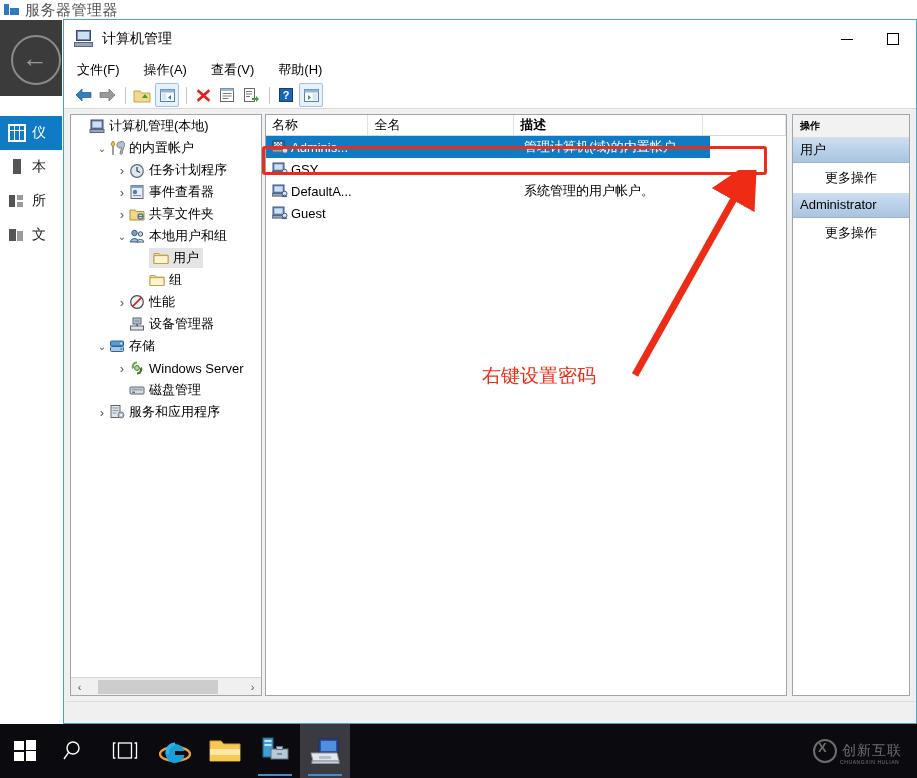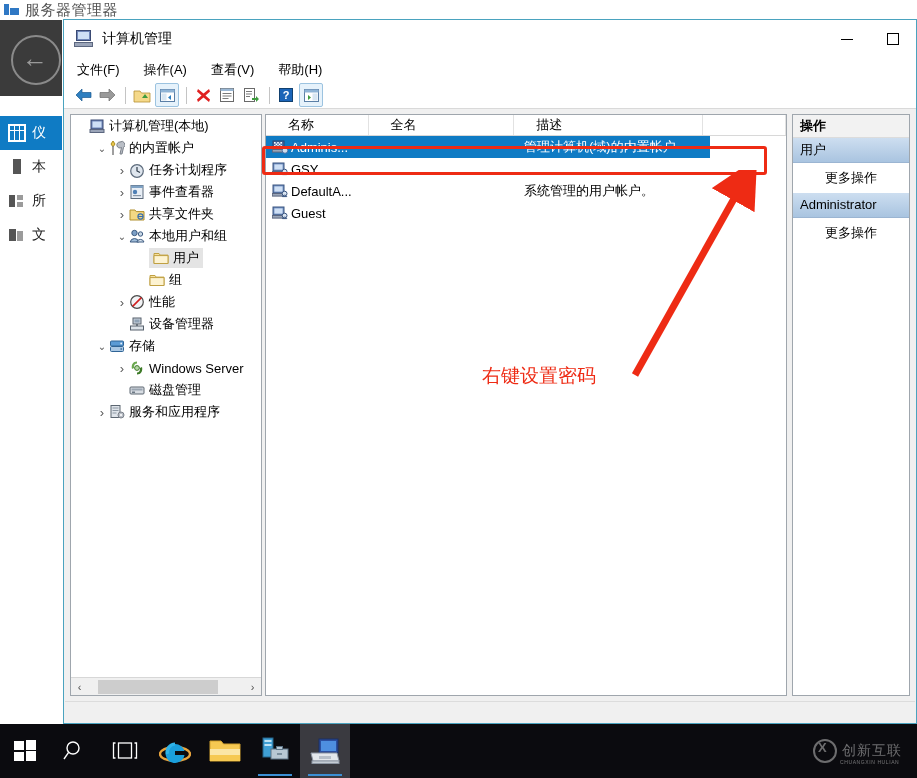--- a/index.html
+++ b/index.html
@@ -61,28 +61,28 @@
   .t-exp{width:14px;text-align:center;color:#5a5a5a;font-size:10px;flex:0 0 auto;}
   .t-ico{width:16px;height:16px;margin-right:4px;position:relative;flex:0 0 auto;}
   .t-lbl{color:#000;}
   .tree-hscroll{position:absolute;left:0;right:0;bottom:0;height:17px;background:#f0f0f0;border-top:1px solid #d7d7d7;display:flex;align-items:center;}
   .hs-arrow{width:17px;height:16px;display:flex;align-items:center;justify-content:center;color:#505050;font-size:11px;}
   .hs-track{flex:1;height:16px;background:#f0f0f0;position:relative;}
   .hs-thumb{position:absolute;left:10px;top:1px;width:120px;height:14px;background:#cdcdcd;}
 
   #pane-list{position:absolute;left:200px;top:5px;right:128px;bottom:5px;background:#fff;border:1px solid #9fa6ad;box-sizing:border-box;overflow:hidden;}
   .lv-header{height:20px;display:flex;background:#fff;border-bottom:1px solid #d8d8d8;}
-  .lv-th{font-size:13px;color:#000;padding-left:22px;line-height:20px;border-right:1px solid #e2e2e2;box-sizing:border-box;overflow:hidden;white-space:nowrap;}
+  .lv-th{font-size:13px;color:#000;padding-left:6px;line-height:20px;border-right:1px solid #e2e2e2;box-sizing:border-box;overflow:hidden;white-space:nowrap;}
   .lv-row{height:22px;display:flex;align-items:center;font-size:13px;}
   .lv-row.selected{background:#0f7bc4;color:#fff;}
   .lv-c{padding-left:6px;box-sizing:border-box;overflow:hidden;white-space:nowrap;display:flex;align-items:flex-end;}
   .lv-uicon{width:16px;height:15px;margin-right:3px;position:relative;flex:0 0 auto;}
 
   #pane-actions{position:absolute;right:5px;top:5px;width:118px;bottom:5px;background:#fff;border:1px solid #9fa6ad;box-sizing:border-box;overflow:hidden;}
-  .act-title{height:22px;line-height:22px;padding-left:7px;font-size:13px;font-weight:bold;color:#000;background:#f2f2f2;border-bottom:1px solid #dcdcdc;}
+  .act-title{height:22px;line-height:22px;padding-left:7px;font-size:10px;font-weight:bold;color:#000;background:#f2f2f2;border-bottom:1px solid #dcdcdc;}
   .act-group{height:24px;line-height:24px;padding-left:7px;font-size:13px;color:#000;
              background:linear-gradient(to bottom,#cddef0,#a9c4e0);border-bottom:1px solid #9bb5d2;}
   .act-item{height:30px;line-height:30px;padding-left:32px;font-size:13px;color:#000;}
 
   #cm-status{position:absolute;left:1px;right:1px;bottom:1px;height:20px;background:#f0f0f0;border-top:1px solid #dcdcdc;}
 
   
   #annot-box{position:absolute;left:262px;top:146px;width:505px;height:29px;border:3px solid #ee2b14;border-radius:3px;box-sizing:border-box;pointer-events:none;}
   #annot-text{position:absolute;left:482px;top:363px;font-size:19px;color:#ee2b14;white-space:nowrap;}
   #annot-arrow{position:absolute;left:540px;top:170px;width:230px;height:220px;pointer-events:none;}
@@ -413,21 +413,21 @@
           <div class="hs-thumb"></div>
         </div>
         <div class="hs-arrow">›</div>
       </div>
     </div>
 
     <div id="pane-list">
       <div class="lv-header">
           <div class="lv-th" style="width: 104px;"><span>名称</span></div>
           <div class="lv-th" style="width: 148px;"><span>全名</span></div>
-          <div class="lv-th" style="width: 192px;"><span>描述</span></div>
+          <div class="lv-th" style="width: 192px; font-weight: bold;"><span>描述</span></div>
           <div class="lv-th" style="width: 84px;"><span></span></div>
         </div>
       <div class="lv-body">
           <div class="lv-row selected" style="width: 444px;">
             <div class="lv-c" style="width: 104px;">
               <span class="lv-uicon"><svg width="16" height="15" viewBox="0 0 16 15">
                   <rect x="1" y="1" width="11" height="8" fill="#4a6fa5" stroke="#2b4570"></rect>
       <g fill="#fff">
                     <rect x="2" y="2" width="1.6" height="1.6"></rect>
                     <rect x="5.2" y="2" width="1.6" height="1.6"></rect>

